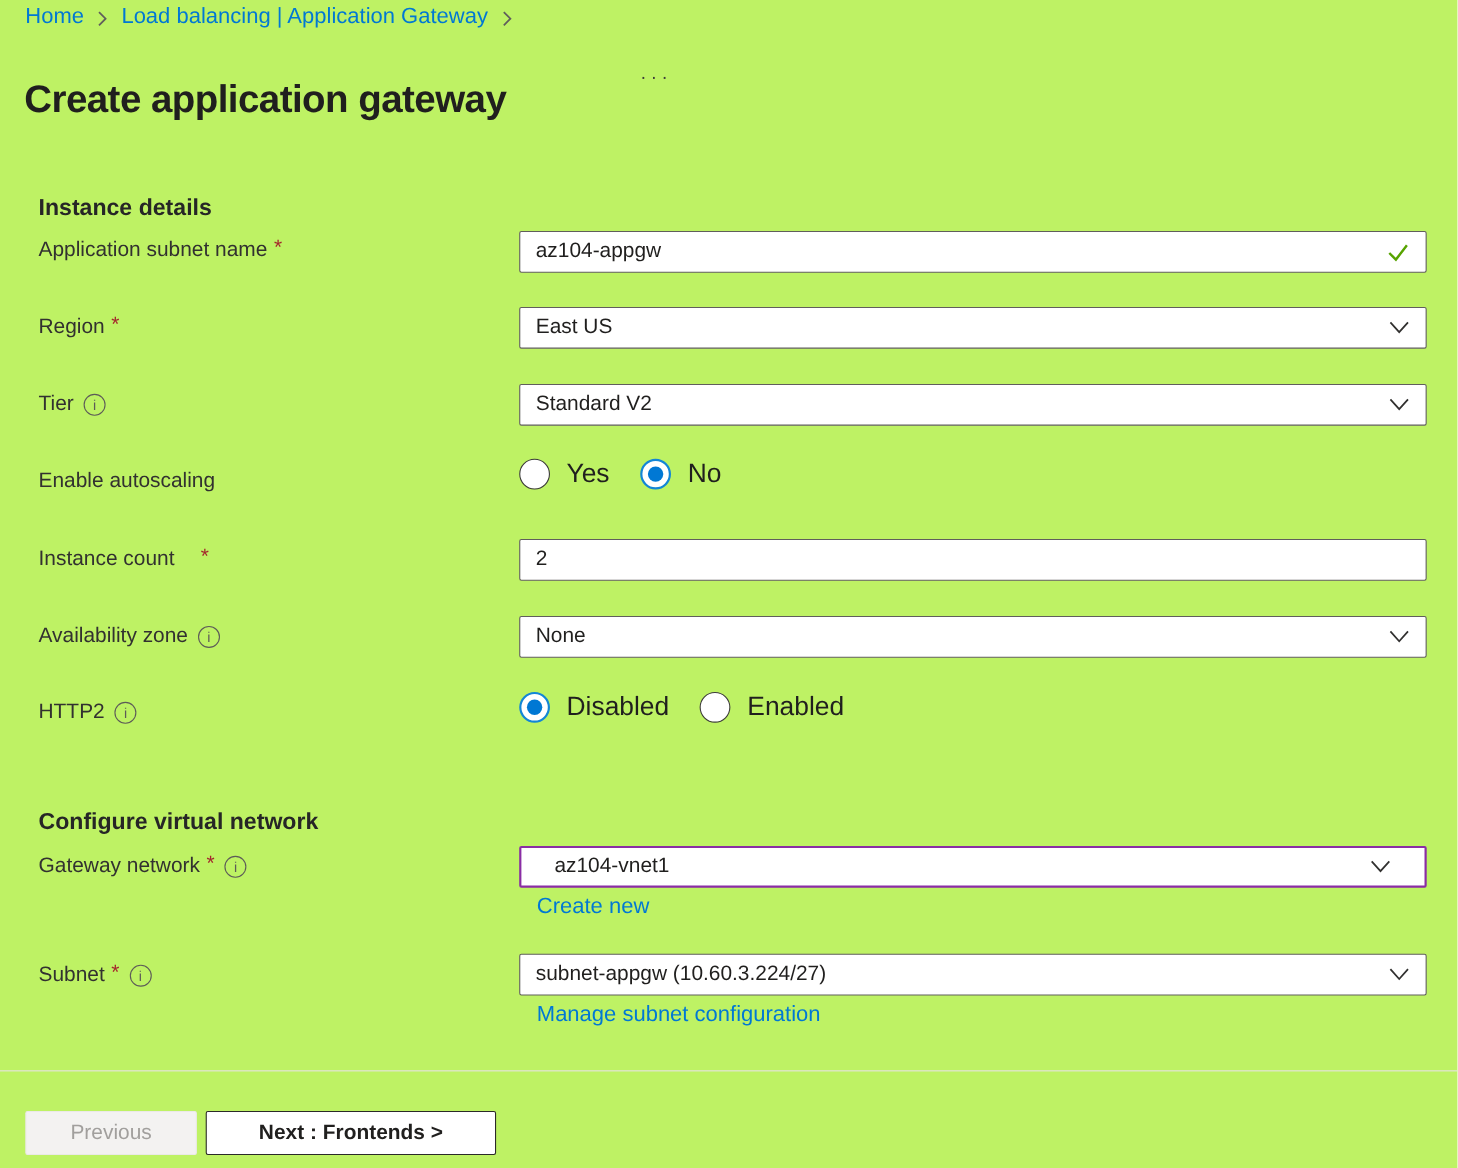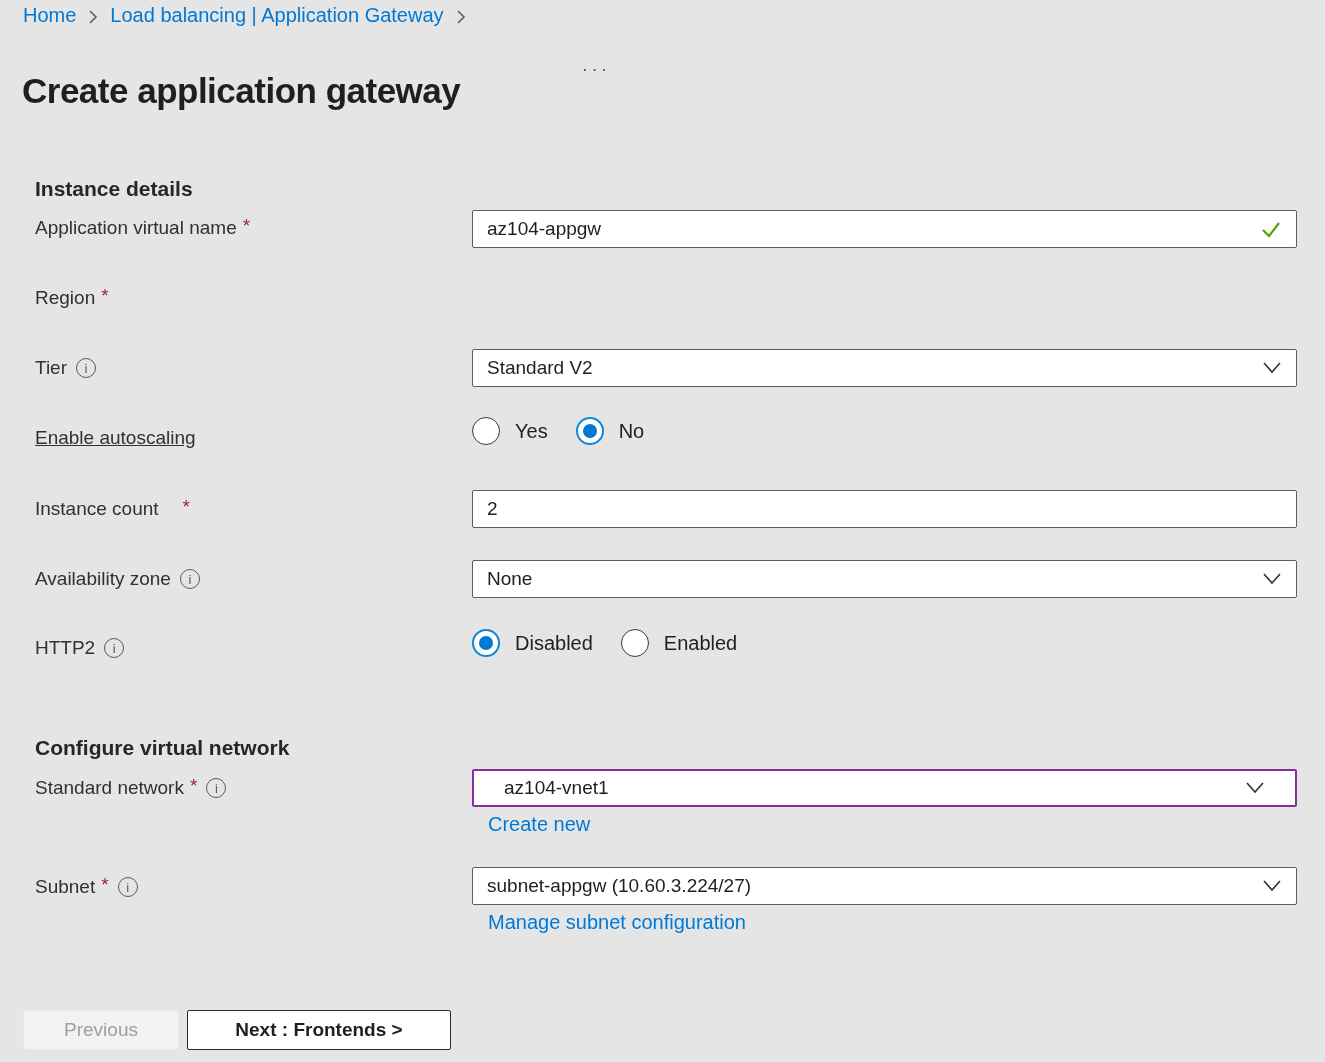--- a/index.html
+++ b/index.html
@@ -1,18 +1,18 @@
 <!DOCTYPE html>
 <html><head>
 <meta charset="utf-8">
 <style>
   * { box-sizing: border-box; }
   html, body { margin: 0; padding: 0; background: #ffffff; }
   body { font-family: "Liberation Sans", sans-serif; color: #323130; }
-  .page { position: relative; width: 1325px; height: 1062px; background: #e5e5e5; overflow: hidden; }
+  .page { position: relative; width: 1325px; height: 1062px; background: #bef264; overflow: hidden; }
 
   
   .breadcrumb { position: absolute; left: 23px; top: 4px; display: flex; align-items: center; gap: 12px; font-size: 20px; }
   .breadcrumb a { color: #0078d4; text-decoration: none; cursor: pointer; }
   .crumb-sep { display: inline-flex; align-items: center; margin-top: 2px; }
 
   
   .page-title { position: absolute; left: 22px; top: 48px; font-size: 35px; font-weight: 700; color: #201f1e; letter-spacing: -0.5px; }
   .title-ellipsis { position: absolute; left: 582px; top: 60px; font-size: 17px; color: #3b3a39; letter-spacing: 4px; cursor: pointer; }
 
@@ -37,21 +37,21 @@
   .dropdown { justify-content: space-between; cursor: pointer; }
   .dropdown.focused { border: 2px solid #8a2da5; padding: 0 30px; }
   .chev { display: inline-flex; align-items: center; margin-left: 10px; }
 
   
   .radio-group { display: flex; align-items: center; }
   .radio-option { display: flex; align-items: center; margin-right: 28px; cursor: pointer; }
   .radio { width: 28px; height: 28px; border-radius: 50%; border: 1.5px solid #3b3a39; background: #fff; }
   .radio.selected { border: 2px solid #1386d6; display: flex; align-items: center; justify-content: center; }
   .radio.selected::after { content: ""; width: 14px; height: 14px; border-radius: 50%; background: #0078d4; }
-  .radio-label { font-size: 20px; margin-left: 15px; color: #201f1e; }
+  .radio-label { font-size: 24px; margin-left: 15px; color: #201f1e; }
 
   
   .inline-link { position: absolute; left: 472px; font-size: 20px; color: #0078d4; text-decoration: none; cursor: pointer; margin-left: 16px; }
 
   
   .divider { position: absolute; left: 0; top: 973px; width: 1325px; height: 1px; background: #e5e3e1; }
   .btn { height: 40px; border-radius: 2px; font-size: 19px; font-family: "Liberation Sans", sans-serif; cursor: pointer; }
   .btn-prev { position: absolute; left: 23px; top: 1010px; width: 156px; background: #f3f2f1; border: 1px solid #ebe9e8; color: #a19f9d; cursor: default; }
   .btn-next { position: absolute; left: 187px; top: 1010px; width: 264px; background: #ffffff; border: 1.5px solid #2b2a29; color: #201f1e; font-weight: 600; }
 </style>
@@ -74,53 +74,63 @@
         </svg>
     </span>
   </nav>
 
   <h1 class="page-title">Create application gateway</h1>
   <span class="title-ellipsis">···</span>
 
   <h2 class="section-heading" style="top:160px;">Instance details</h2>
 
   <div class="field-label" style="top:217px;">
-    <span>Application virtual name</span>
+    <span>Application subnet name</span>
     <span class="req">*</span>
   </div>
   <div class="control" style="top:210px;">
     <input class="textbox with-check" type="text" value="az104-appgw" style="">
     <span class="check-wrap">
       <svg width="24" height="22" viewBox="0 0 24 22">
           <polyline points="4,12 10,18 20,5" fill="none" stroke="#57a300" stroke-width="2.2"></polyline>
         </svg>
     </span>
   </div>
 
   <div class="field-label" style="top:287px;">
     <span>Region</span>
     <span class="req">*</span>
   </div>
+  <div class="control" style="top:279px;">
+    <div class="dropdown">
+      <span>East US</span>
+      <span class="chev">
+        <svg width="20" height="12" viewBox="0 0 20 12">
+            <polyline points="2,1 10,10 18,1" fill="none" stroke="#323130" stroke-width="1.6"></polyline>
+          </svg>
+      </span>
+    </div>
+  </div>
 
   <div class="field-label" style="top:357px;">
     <span>Tier</span>
     <span class="info-icon">i</span>
   </div>
   <div class="control" style="top:349px;">
     <div class="dropdown">
       <span>Standard V2</span>
       <span class="chev">
         <svg width="20" height="12" viewBox="0 0 20 12">
             <polyline points="2,1 10,10 18,1" fill="none" stroke="#323130" stroke-width="1.6"></polyline>
           </svg>
       </span>
     </div>
   </div>
 
-  <div class="field-label" style="top:427px;text-decoration:underline;">
+  <div class="field-label" style="top:427px;">
     <span>Enable autoscaling</span>
   </div>
   <div class="control radio-group" style="top:417px;">
     <span class="radio-option">
       <span class="radio"></span>
       <span class="radio-label">Yes</span>
     </span>
     <span class="radio-option">
       <span class="radio selected"></span>
       <span class="radio-label">No</span>
@@ -161,21 +171,21 @@
     </span>
     <span class="radio-option">
       <span class="radio"></span>
       <span class="radio-label">Enabled</span>
     </span>
   </div>
 
   <h2 class="section-heading" style="top:719px;">Configure virtual network</h2>
 
   <div class="field-label" style="top:777px;">
-    <span>Standard network</span>
+    <span>Gateway network</span>
     <span class="req">*</span>
     <span class="info-icon">i</span>
   </div>
   <div class="control" style="top:769px;">
     <div class="dropdown focused">
       <span>az104-vnet1</span>
       <span class="chev">
         <svg width="20" height="12" viewBox="0 0 20 12">
             <polyline points="2,1 10,10 18,1" fill="none" stroke="#323130" stroke-width="1.6"></polyline>
           </svg>

